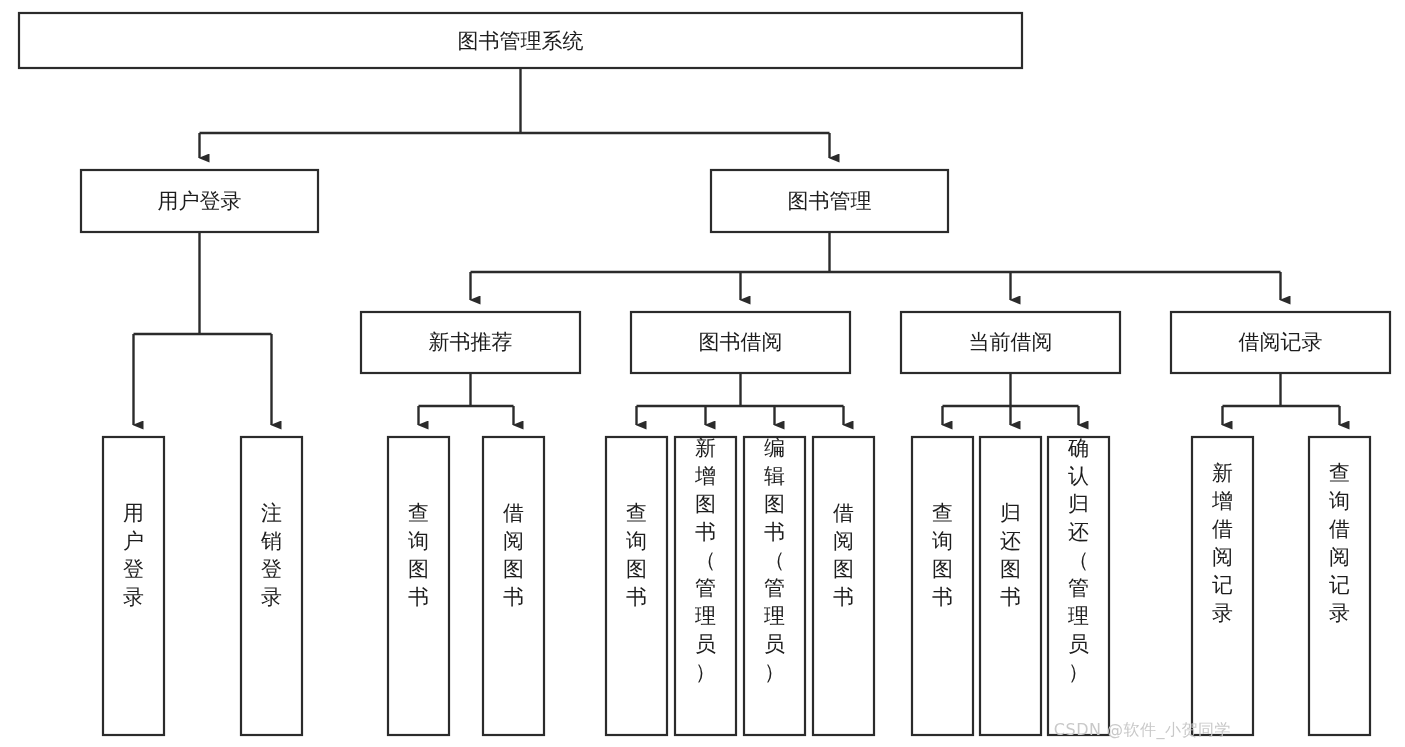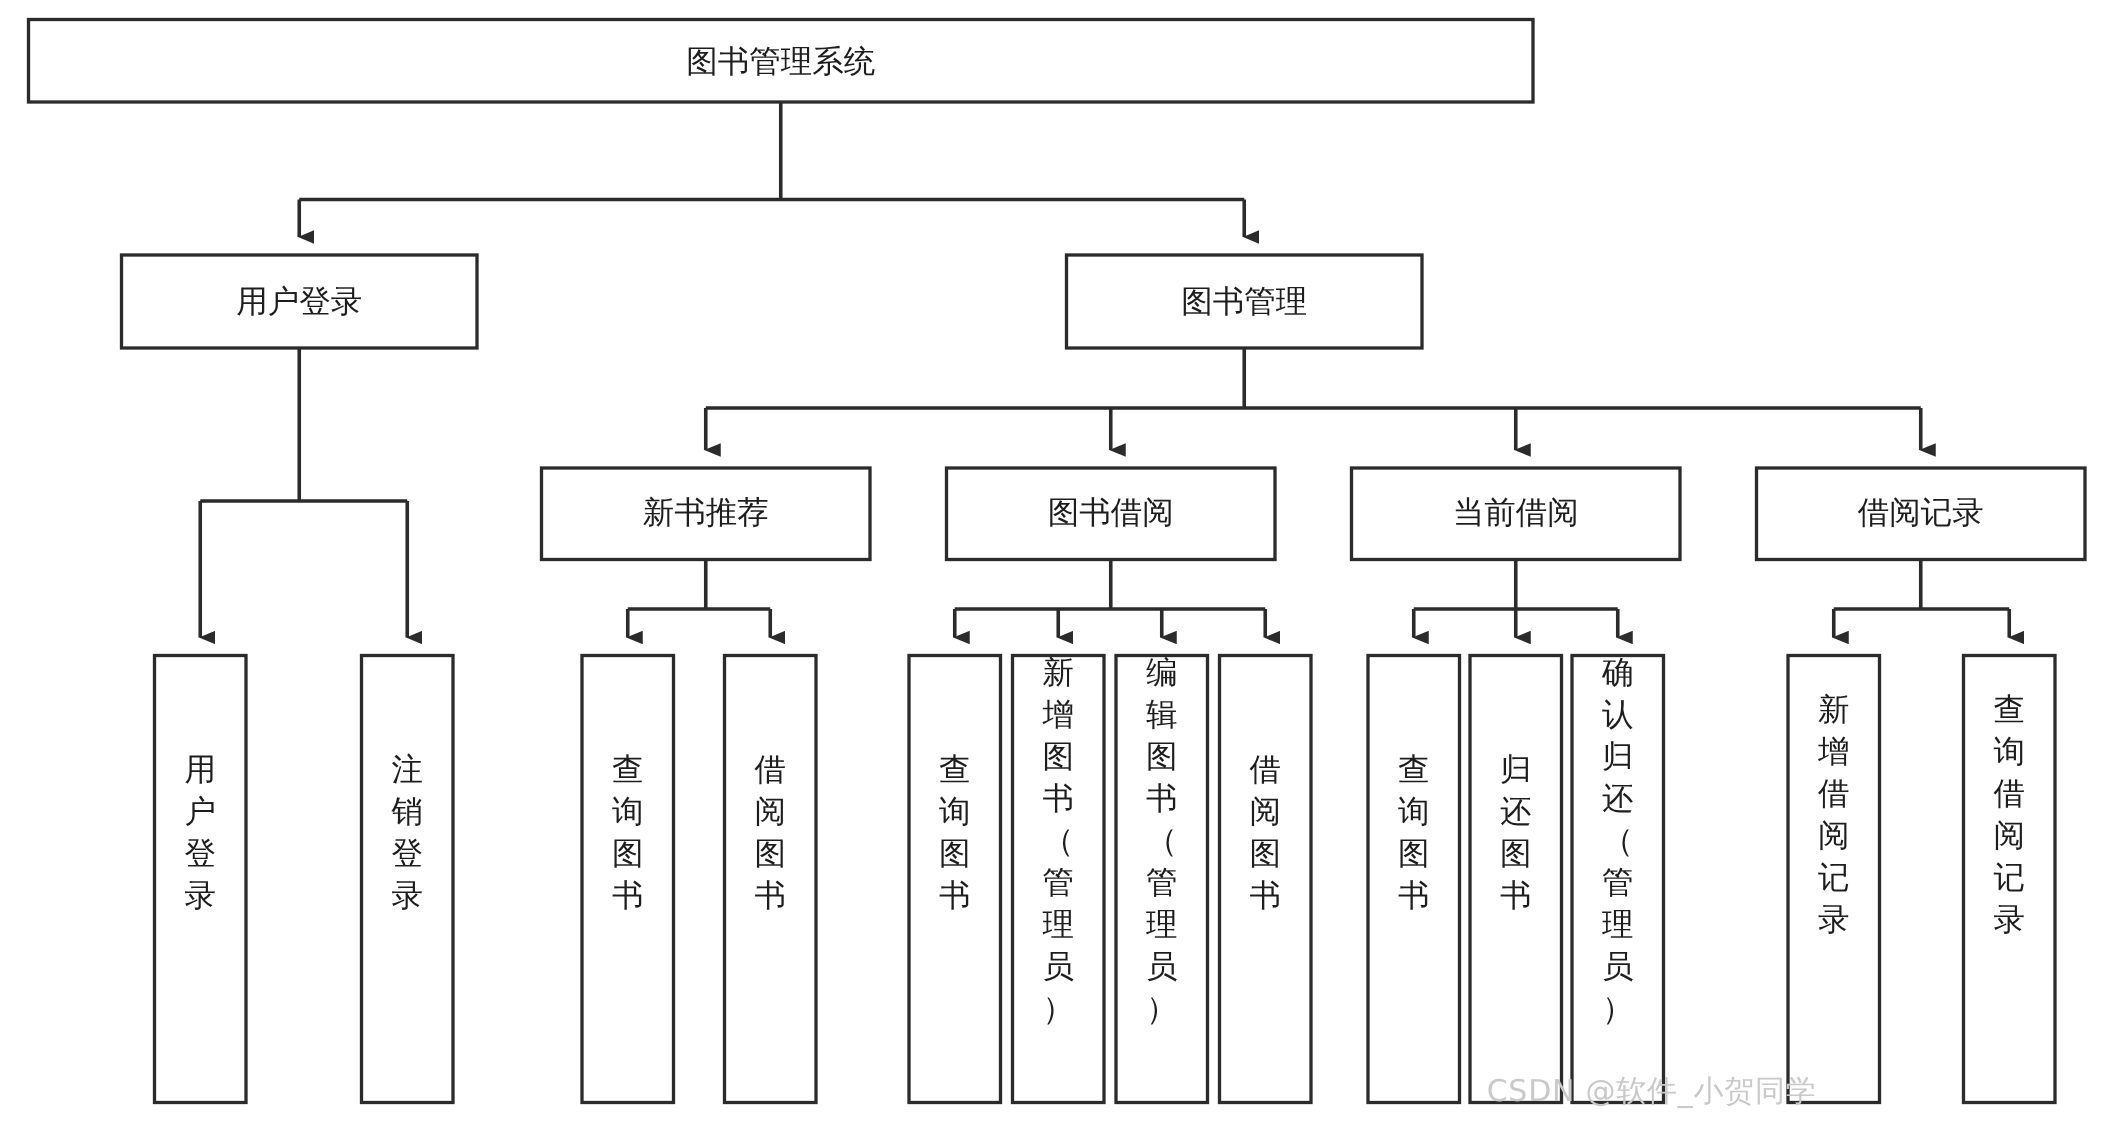--- a/index.html
+++ b/index.html
@@ -10,20 +10,21 @@
   body {
     width: 1405px;
     height: 747px;
     font-family: "DejaVu Sans", "Liberation Sans", sans-serif;
     overflow: hidden;
   }
   #diagram-root {
     position: relative;
     width: 1225px;
     height: 747px;
+    padding-left: 20px;
   }
   svg.diagram-svg {
     position: absolute;
     top: 0;
     left: 0;
     width: 1405px;
     height: 747px;
     display: block;
   }
   .node-box {
@@ -48,21 +49,21 @@
     fill: #1d1d1d;
     font-family: "DejaVu Sans", "Liberation Sans", sans-serif;
     font-size: 21px;
     text-anchor: middle;
   }
   .watermark {
     position: absolute;
     right: 14px;
     bottom: 6px;
     color: #c9c9c9;
-    font-size: 20px;
+    font-size: 16px;
     font-family: "DejaVu Sans", "Liberation Sans", sans-serif;
     letter-spacing: 0.5px;
     white-space: nowrap;
     user-select: none;
     text-align: center;
   }
 </style>
 </head>
 <body>
 

